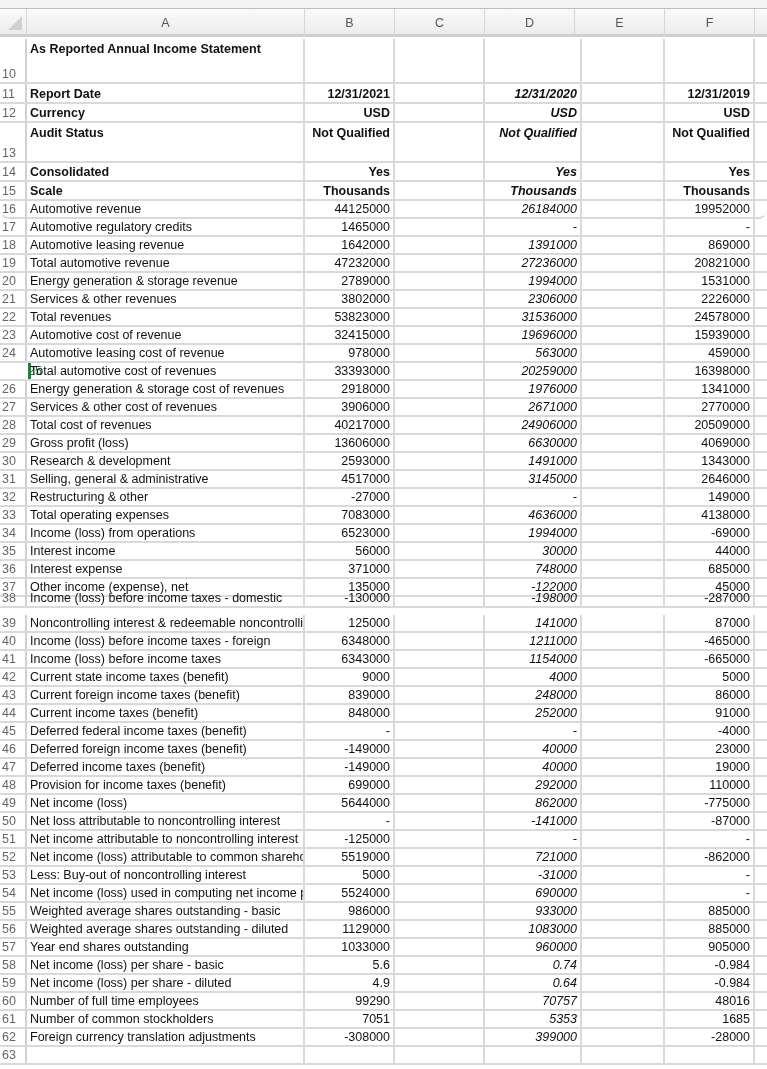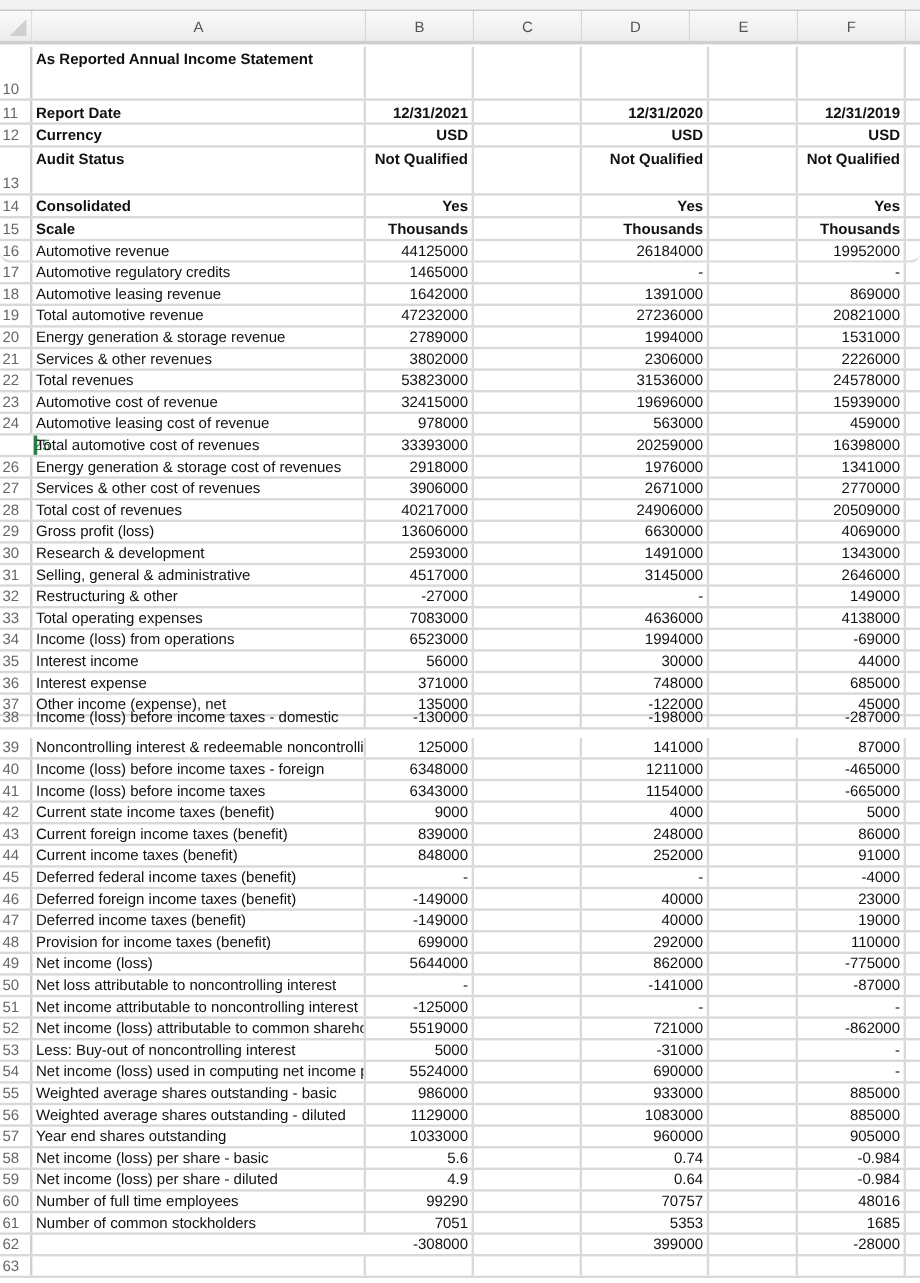--- a/index.html
+++ b/index.html
@@ -17,21 +17,21 @@
          border-bottom:2px solid #d9d9d9; }
   .rn { position:absolute; left:0; top:0; bottom:0; width:27px; box-sizing:border-box;
         color:#666; font-size:12.5px; padding-left:2px; border-right:2px solid #d0d0d0;
         display:flex; align-items:flex-end; padding-bottom:1px; }
   .rn.sel { color:#2a7a45; border-right:3px solid #2a7a45;padding-left:28px; }
   .cell { position:absolute; top:0; bottom:0; box-sizing:border-box; border-right:2px solid #d9d9d9;
           overflow:hidden; white-space:nowrap; padding:0 3px; display:flex; align-items:flex-end; padding-bottom:1px; }
   .ca { left:27px; width:278px; justify-content:flex-start; }
   .cb { left:305px; width:90px; justify-content:flex-end; }
   .cc { left:395px; width:90px; }
-  .cd { left:485px; width:106px; justify-content:flex-end; }
+  .cd { left:485px; width:97px; justify-content:flex-end;font-style:italic; }
   .ce { left:575px; width:90px; }
   .cf { left:665px; width:90px; justify-content:flex-end; }
   .cg { left:755px; width:12px; border-right:none; }
   .bold { font-weight:bold; }
   .top { align-items:flex-start; padding-top:3px; }
 </style>
 </head>
 <body>
 
 <div class="topbar"></div>
@@ -563,20 +563,21 @@
       <div class="cell ca">Number of common stockholders</div>
       <div class="cell cb">7051</div>
       <div class="cell cc"></div>
       <div class="cell cd">5353</div>
       <div class="cell ce"></div>
       <div class="cell cf">1685</div>
       <div class="cell cg"></div>
     </div>
     <div class="row" style="top: 1029px; height: 18px;">
       <div class="rn">62</div>
+      <div class="cell ca">Foreign currency translation adjustments</div>
       <div class="cell cb">-308000</div>
       <div class="cell cc"></div>
       <div class="cell cd">399000</div>
       <div class="cell ce"></div>
       <div class="cell cf">-28000</div>
       <div class="cell cg"></div>
     </div>
     <div class="row" style="top: 1047px; height: 18px;">
       <div class="rn">63</div>
       <div class="cell ca"></div>

